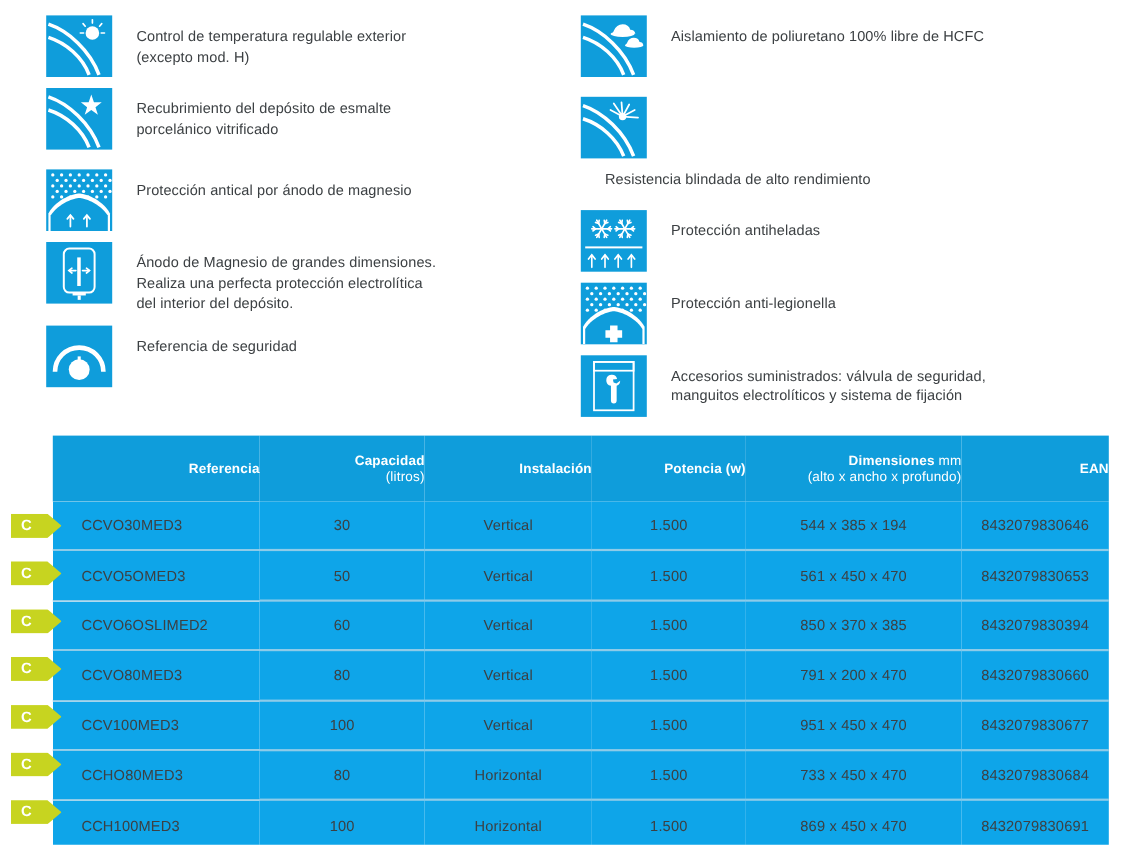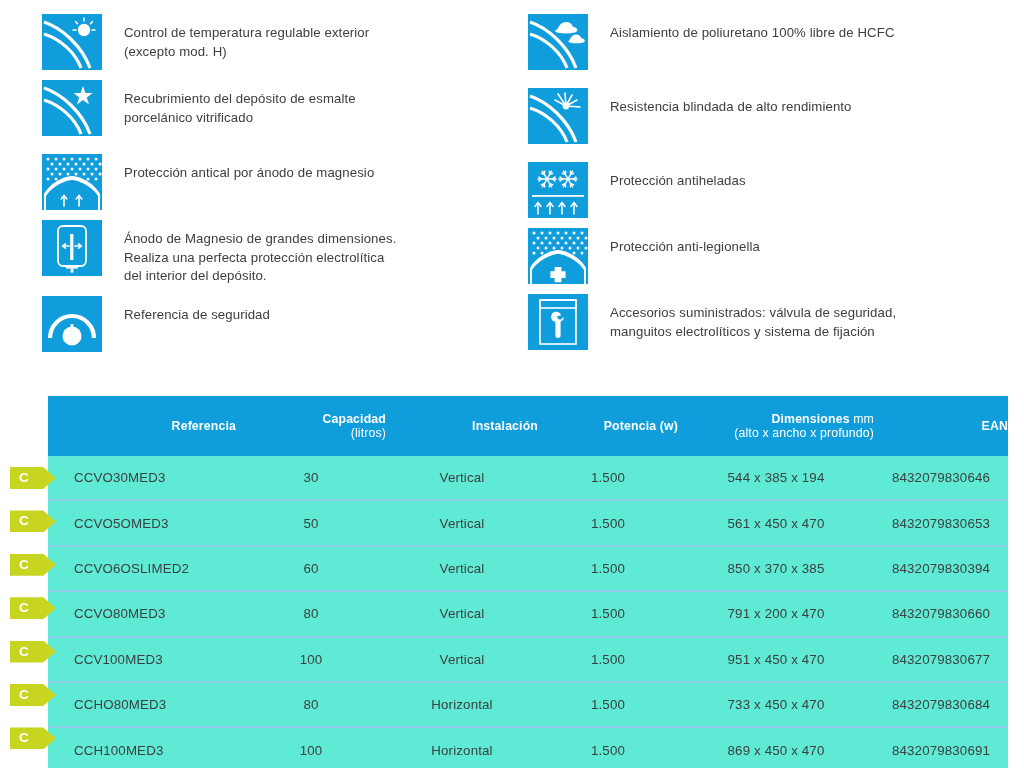--- a/index.html
+++ b/index.html
@@ -88,21 +88,21 @@
   table.spec thead th .inl-normal { font-weight: normal; }
 
   table.spec tbody td {
     height: 43.4px;
     font-size: 13.3px;
     color: #3c4043;
     text-align: center;
     border-bottom: 2px solid #8ecbe8;
     padding: 0;
     letter-spacing: .15px;
-    background: #5eead4;
+    background: #0ea5e9;
   }
   table.spec tbody td.ref { text-align: left; padding-left: 26px; position: relative; }
 
   
   col.c-ref  { width: 188px; }
   col.c-cap  { width: 150px; }
   col.c-ins  { width: 152px; }
   col.c-pot  { width: 140px; }
   col.c-dim  { width: 196px; }
   col.c-ean  { width: 134px; }
@@ -267,21 +267,21 @@
             <path d="M30 14 q2.5 -6 8 -6 q5.5 0 7 5 q4 0 4.6 3.6 L28.8 16.6 Z" fill="#ffffff"></path>
             <ellipse cx="38" cy="17" rx="11" ry="2.6" fill="#ffffff"></ellipse>
             <path d="M42 25 q2 -4.6 6.2 -4.6 q4.2 0 5.2 3.8 q3 0 3.4 2.8 L40.8 27 Z" fill="#ffffff"></path>
             <ellipse cx="48.5" cy="27.3" rx="8.4" ry="2" fill="#ffffff"></ellipse>
           </svg>
         </div>
         <div class="feature-text">
           <span class="ln">Aislamiento de poliuretano 100% libre de HCFC</span>
         </div>
       </div>
-      <div class="feature" style="margin-bottom: 18px;">
+      <div class="feature" style="margin-bottom: 18px; flex-direction: column;">
         <div class="feature-icon">
           <svg viewBox="0 0 60 56">
             <path d="M2 8 C20 14 40 32 48 54" stroke="#ffffff" stroke-width="3.2" fill="none"></path>
             <path d="M2 20 C18 25 33 38 39 54" stroke="#ffffff" stroke-width="3.2" fill="none"></path>
             <g stroke="#ffffff" stroke-width="1.6" stroke-linecap="round">
               <line x1="38" y1="18" x2="30" y2="6"></line>
               <line x1="38" y1="18" x2="37" y2="5"></line>
               <line x1="38" y1="18" x2="44" y2="7"></line>
               <line x1="38" y1="18" x2="49" y2="12"></line>
               <line x1="38" y1="18" x2="52" y2="19"></line>

